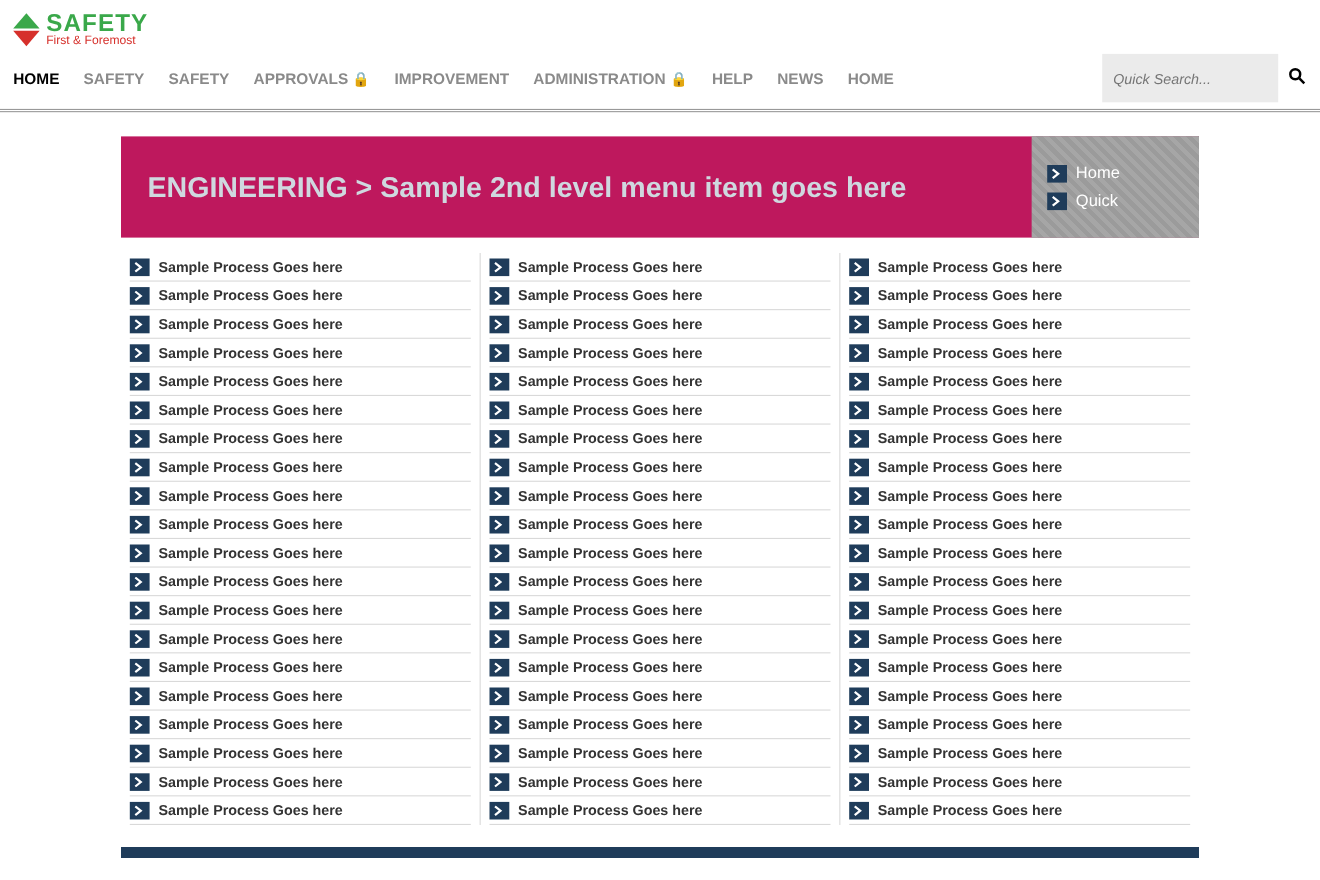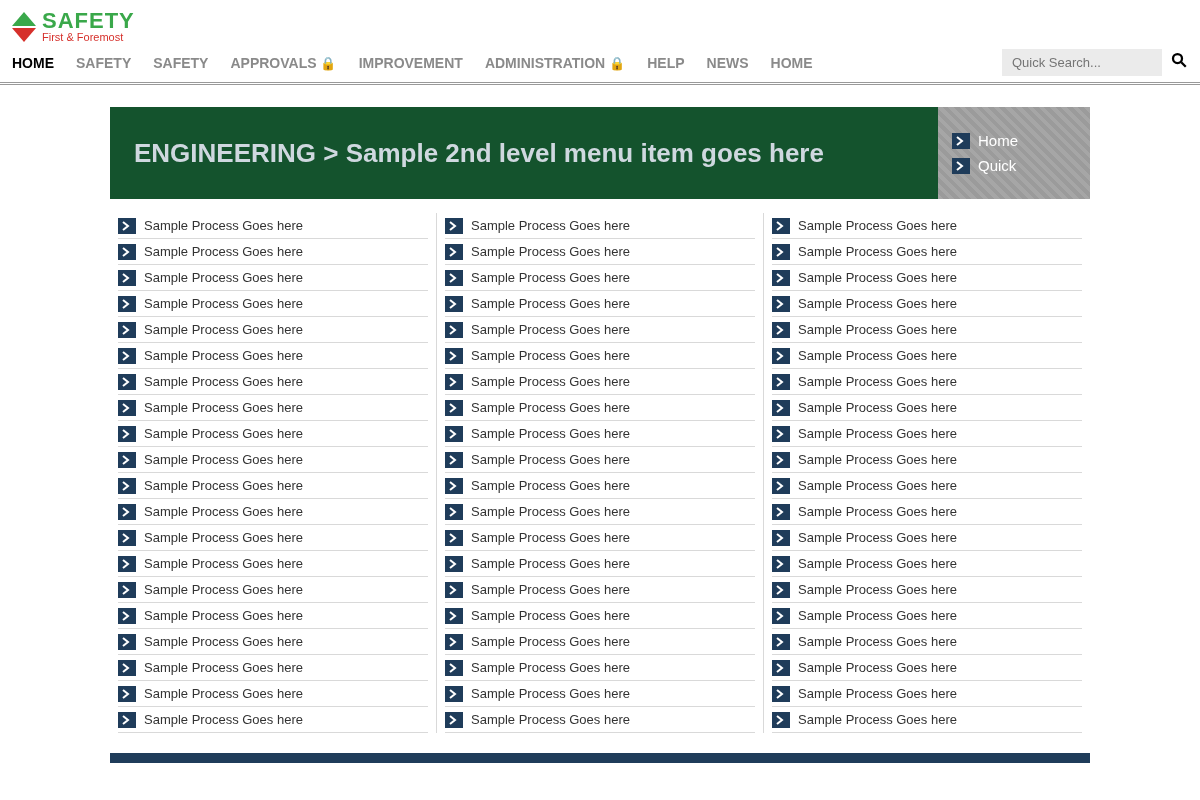--- a/index.html
+++ b/index.html
@@ -18,42 +18,42 @@
 .safety-text .big { font-size: 22px; font-weight: bold; color: #3aa84a; letter-spacing: 1px; }
 .safety-text .small { font-size: 11px; color: #d6302b; }
 
 
 .nav-row { display: flex; justify-content: space-between; align-items: center; padding: 0 12px 6px 12px; }
 .nav { display: flex; gap: 22px; }
 .nav-item { font-size: 14px; font-weight: bold; color: #8a8a8a; cursor: pointer; }
 .nav-item.active { color: #000; }
 .lock { font-size: 13px; }
 .search-area { display: flex; align-items: center; gap: 8px; }
-.search-input { width: 160px; height: 27px; border: none; background: #ebebeb; padding: 0 10px; color: #888; font-size: 13px; }
+.search-input { width: 160px; height: 44px; border: none; background: #ebebeb; padding: 0 10px; color: #888; font-size: 13px; font-style: italic; }
 .search-icon { font-size: 18px; }
 
 .rules { border-top: 3px double #999; margin-top: 0; }
 
 
 .container { width: 980px; margin: 22px auto 0 auto; }
 
-.title-bar { display: flex; background: #14532d; height: 92px; position: relative; }
+.title-bar { display: flex; background: #be185d; height: 92px; position: relative; }
 .title-text { flex: 1; display: flex; align-items: center; padding-left: 24px; color: #cfd8df; font-size: 26px; font-weight: bold; }
 .title-side { width: 152px; background: #9b9b9b; display: flex; flex-direction: column; justify-content: center; gap: 8px; padding-left: 14px;
   background-image: repeating-linear-gradient(45deg, #a6a6a6 0 4px, #9b9b9b 4px 8px); }
 .side-link { display: flex; align-items: center; gap: 8px; color: #fff; font-size: 15px; cursor: pointer; }
 .chev-box { width: 18px; height: 16px; background: #1f3c5a; display: inline-flex; align-items: center; justify-content: center; }
 .chev-box svg { width: 12px; height: 10px; }
 
 
 .lists { display: flex; gap: 0; margin-top: 14px; }
 .col { flex: 1; padding: 0 8px; }
 .col + .col { border-left: 1px solid #d9d9d9; }
 
-.proc-item { display: flex; align-items: center; gap: 8px; height: 26px; border-bottom: 1px solid #d9d9d9; cursor: pointer; color: #333; font-size: 13px; }
+.proc-item { display: flex; align-items: center; gap: 8px; height: 26px; border-bottom: 1px solid #d9d9d9; cursor: pointer; color: #333; font-size: 13px; font-weight: bold; }
 
 .footer-bar { height: 10px; background: #1f3c5a; margin-top: 20px; }
 
 </style>
 </head>
 <body>
 
 <div class="header">
   <div class="safety-logo">
     <div class="safety-diamond">

